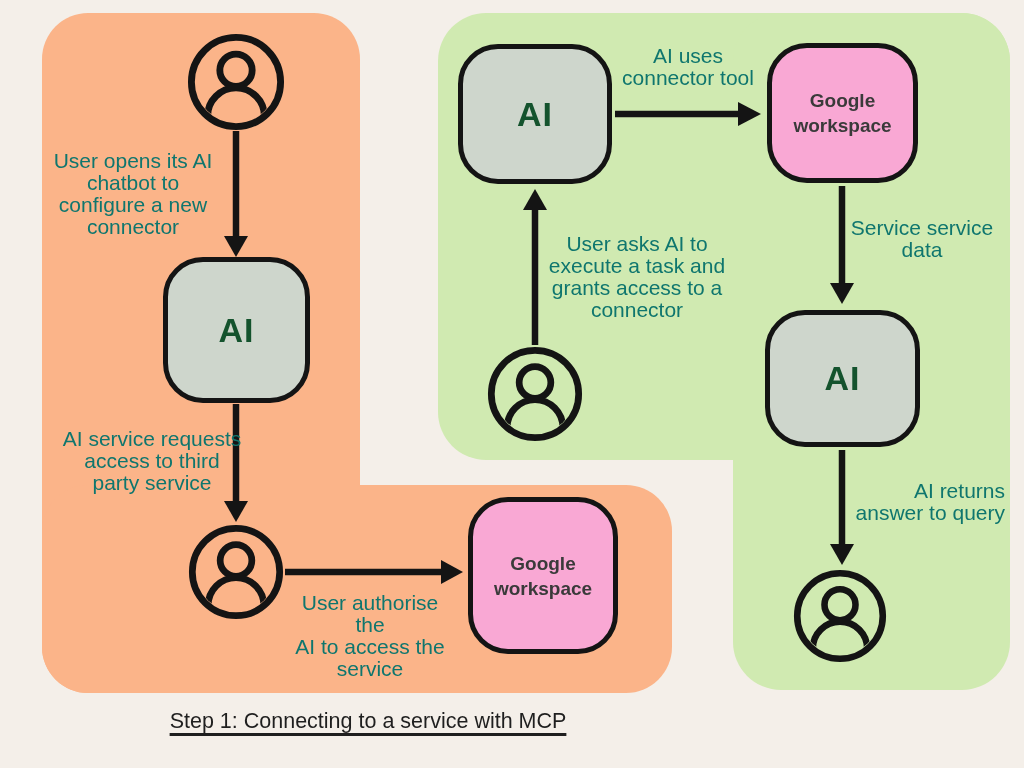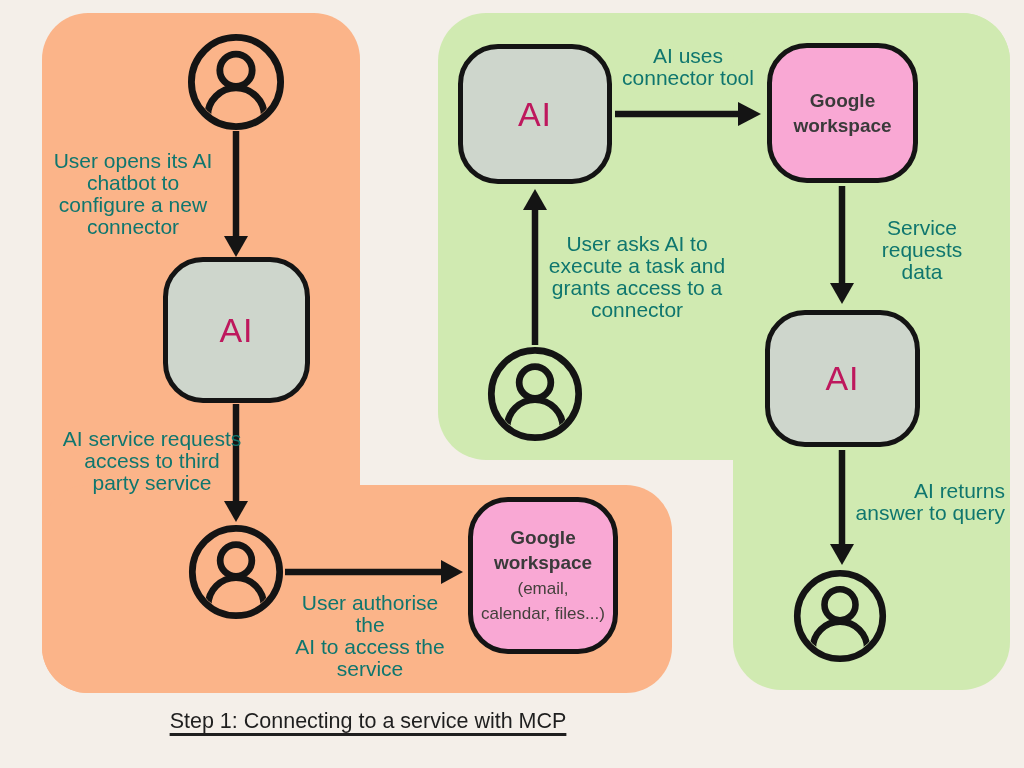--- a/index.html
+++ b/index.html
@@ -20,21 +20,21 @@
   .p-g-right{left:733px;top:13px;width:277px;height:677px;border-radius:48px;}
   .arrows{position:absolute;left:0;top:0;width:1024px;height:768px;pointer-events:none;}
   .node{
     position:absolute;box-sizing:border-box;
     border:5px solid #141414;border-radius:40px;
     display:flex;flex-direction:column;align-items:center;justify-content:center;
     text-align:center;
   }
   .node.ai{background:#ced6cc;}
   .node.ws{background:#f9a8d4;}
-  .ai-label{font-weight:normal;font-size:34px;letter-spacing:1px;color:#be185d;}
+  .ai-label{font-weight:bold;font-size:34px;letter-spacing:1px;color:#14532d;}
   .ws-title{font-weight:bold;font-size:19px;line-height:25px;color:#3a3a3a;white-space:pre-line;}
   .ws-subtitle{font-size:17px;line-height:25px;color:#44403c;white-space:pre-line;margin-top:1px;}
   .person{position:absolute;}
   .person svg{display:block;width:100%;height:100%;}
   .label{
     position:absolute;text-align:center;color:#0f766e;
     font-size:21px;line-height:22px;white-space:pre-line;
   }
   .caption{
     position:absolute;text-align:center;color:#1f1f1f;
@@ -111,22 +111,20 @@
       <circle cx="50" cy="85" r="29" fill="none" stroke="#141414" stroke-width="7" clip-path="url(#pc2)"></circle>
     </svg>
   </div>
 
   <div class="node ai" style="left:163px;top:257px;width:147px;height:146px;">
     <span class="ai-label">AI</span>
   </div>
   <div class="node ws" style="left:468px;top:497px;width:150px;height:157px;">
     <span class="ws-title">Google
 workspace</span>
-    <span class="ws-subtitle">(email,
-calendar, files...)</span>
   </div>
 
   <div class="label" style="left:43px;top:150px;width:180px;">User opens its AI
 chatbot to
 configure a new
 connector</div>
   <div class="label" style="left:62px;top:428px;width:180px;">AI service requests
 access to third
 party service</div>
   <div class="label" style="left:285px;top:592px;width:170px;">User authorise the
@@ -168,20 +166,20 @@
       <circle cx="50" cy="85" r="29" fill="none" stroke="#141414" stroke-width="7" clip-path="url(#pc4)"></circle>
     </svg>
   </div>
 
   <div class="label" style="left:608px;top:45px;width:160px;">AI uses
 connector tool</div>
   <div class="label" style="left:547px;top:233px;width:180px;">User asks AI to
 execute a task and
 grants access to a
 connector</div>
-  <div class="label" style="left:847px;top:217px;width:150px;">Service requests
+  <div class="label" style="left:847px;top:217px;width:150px;">Service service
 data</div>
   <div class="label" style="left:835px;top:480px;width:170px;text-align:right;">AI returns
 answer to query</div>
 
   <div class="caption" style="left:142px;top:709px;width:452px;">Step 1: Connecting to a service with MCP</div>
 
 </div>
 
 </body></html>

